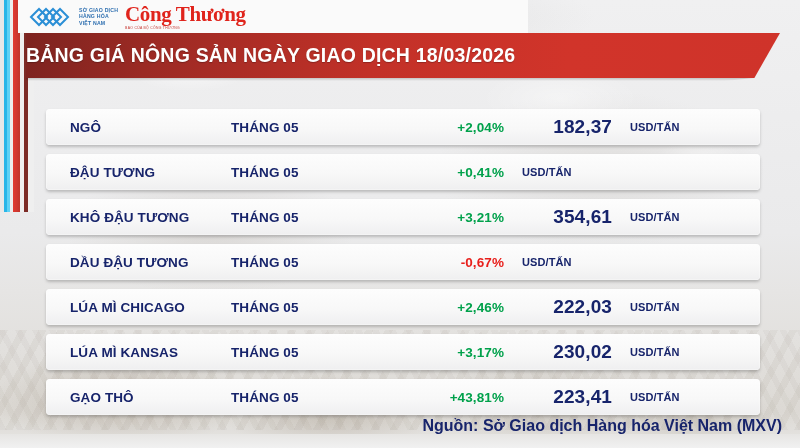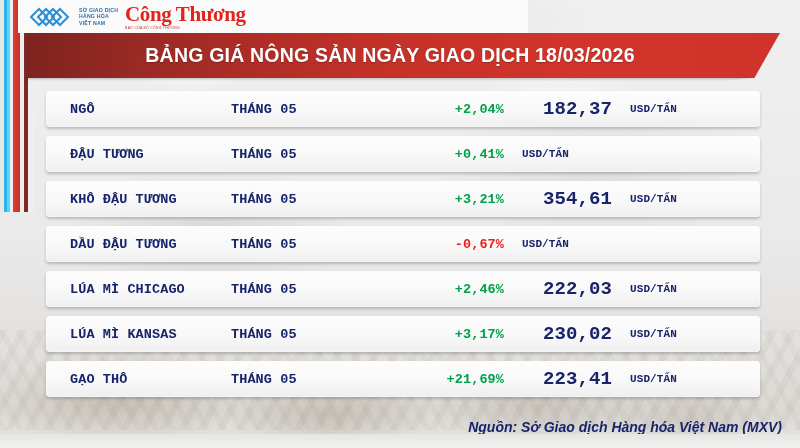--- a/index.html
+++ b/index.html
@@ -97,43 +97,42 @@
     font-size:3.4px; color:#c4302a; letter-spacing:.3px;
     margin-top:1px; white-space:nowrap;
   }
 
   
   .title-banner {
     position:absolute; left:26px; top:33px;
     width:754px; height:45px;
     background:linear-gradient(96deg,#7d231f 0%, #9b2a24 16%, #c23128 46%, #d1342a 72%, #cf332a 100%);
     clip-path:polygon(0 0, 100% 0, 96.6% 100%, 0 100%);
-    display:flex; align-items:center; justify-content:center;
+    display:flex; align-items:center; justify-content:flex-start;
     padding-right:26px;
   }
   .title-text {
     color:#ffffff;
     font-size:19.5px;
     font-weight:bold;
     letter-spacing:.2px;
     white-space:nowrap;
     text-shadow:0 1px 1px rgba(0,0,0,.25);
   }
   .banner-shadow {
     position:absolute; left:26px; top:78px; width:728px; height:3px;
     background:linear-gradient(180deg, rgba(0,0,0,.18), rgba(0,0,0,0));
     clip-path:polygon(0 0, 100% 0, 96% 100%, 0 100%);
   }
 
   
   .table {
     position:absolute;
-    left:46px; top:91px;
+    left:46px; top:109px;
     width:714px;
-    font-family:Liberation Mono, monospace;
   }
   .row {
     position:relative;
     height:36px;
     margin-bottom:9px;
     background:linear-gradient(180deg,#fdfdfd 0%, #f8f8f8 55%, #efeff0 100%);
     border-radius:4px;
     box-shadow:0 2px 3px rgba(60,60,60,.28), 0 0 0 .5px rgba(255,255,255,.6) inset;
     display:flex;
     align-items:center;
@@ -144,23 +143,22 @@
   .c-change { width:133px; text-align:right; font-size:13.5px; letter-spacing:.1px; }
   .c-price  { width:108px; text-align:right; color:#17246b; font-size:19px; letter-spacing:.1px; }
   .c-unit   { padding-left:18px; color:#17246b; font-size:11px; letter-spacing:.1px; }
   .up   { color:#00a14b; }
   .down { color:#e8201c; }
 
   
   .source {
     position:absolute;
     right:18px; bottom:13px;
-    font-style:italic;
     font-weight:bold;
-    font-size:14px;
+    font-size:16px;
     color:#17246b;
     white-space:nowrap;
     margin-left:28px;
   }
 </style>
 </head>
 <body>
 
 <div class="canvas">
 
@@ -244,21 +242,21 @@
       <div class="row">
         <div class="c-name">LÚA MÌ KANSAS</div>
         <div class="c-month">THÁNG 05</div>
         <div class="c-change up">+3,17%</div>
         <div class="c-price">230,02</div>
         <div class="c-unit">USD/TẤN</div>
       </div>
       <div class="row">
         <div class="c-name">GẠO THÔ</div>
         <div class="c-month">THÁNG 05</div>
-        <div class="c-change up">+21,69%</div>
+        <div class="c-change up">+43,81%</div>
         <div class="c-price">223,41</div>
         <div class="c-unit">USD/TẤN</div>
       </div>
     </div>
 
   <div class="source">Nguồn: Sở Giao dịch Hàng hóa Việt Nam (MXV)</div>
 
   <div class="bottom-strip"></div>
 </div>
 

